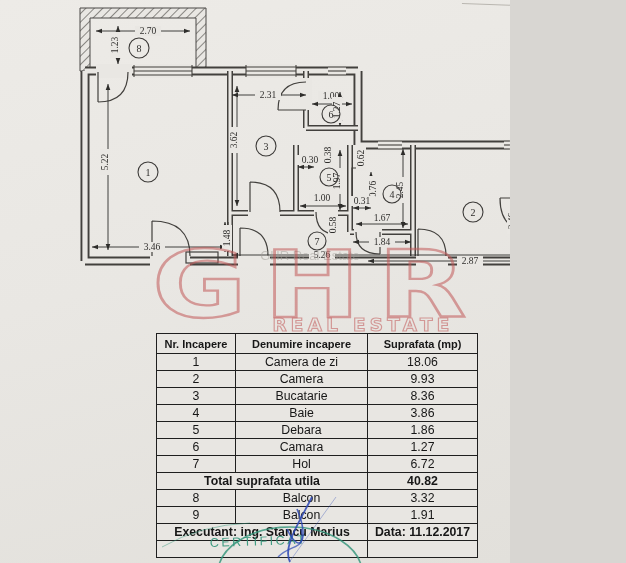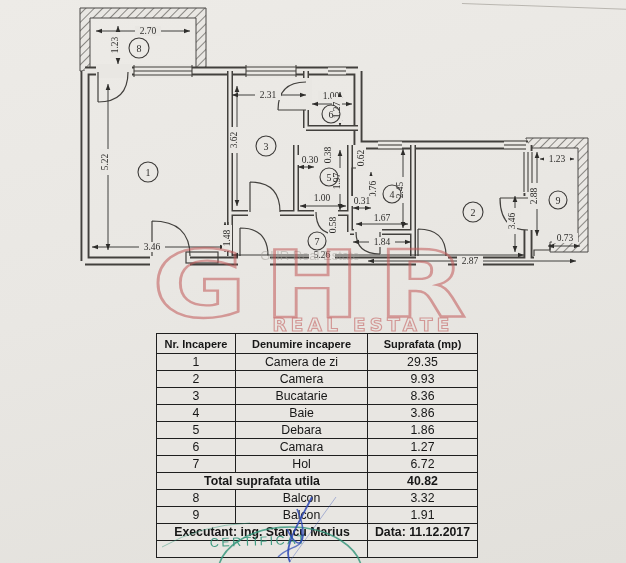--- a/index.html
+++ b/index.html
@@ -1,17 +1,17 @@
 <!DOCTYPE html>
 <html><head>
 <meta charset="utf-8">
 <style>
   html,body{margin:0;padding:0;background:#d8d6d2;}
   .page{
-    position:relative;width:626px;height:563px;overflow:hidden;
+    position:relative;width:510px;height:563px;overflow:hidden;
     background:linear-gradient(165deg,#edebe7 0%,#e9e7e3 45%,#e2e0db 100%);
     font-family:"Liberation Sans",sans-serif;
   }
   .fold{position:absolute;left:462px;top:3px;width:170px;border-top:1.5px solid #b9b6b0;
         transform:rotate(2deg);transform-origin:left top;}
   svg{position:absolute;left:0;top:0;}
   .plan-svg{z-index:1;}
   .wm-svg{top:218px;z-index:2;}
   .stamp-svg{left:140px;top:495px;z-index:4;}
   .dim{stroke:#2e2d2b;stroke-width:0.9;}
@@ -280,21 +280,21 @@
         <tr>
           <th class="b">Nr. Incapere</th>
           <th class="b">Denumire incapere</th>
           <th class="b">Suprafata (mp)</th>
         </tr>
       </thead>
       <tbody>
         <tr>
           <td>1</td>
           <td>Camera de zi</td>
-          <td>29.35</td>
+          <td>18.06</td>
         </tr>
         <tr>
           <td>2</td>
           <td>Camera</td>
           <td>9.93</td>
         </tr>
         <tr>
           <td>3</td>
           <td>Bucatarie</td>
           <td>8.36</td>

